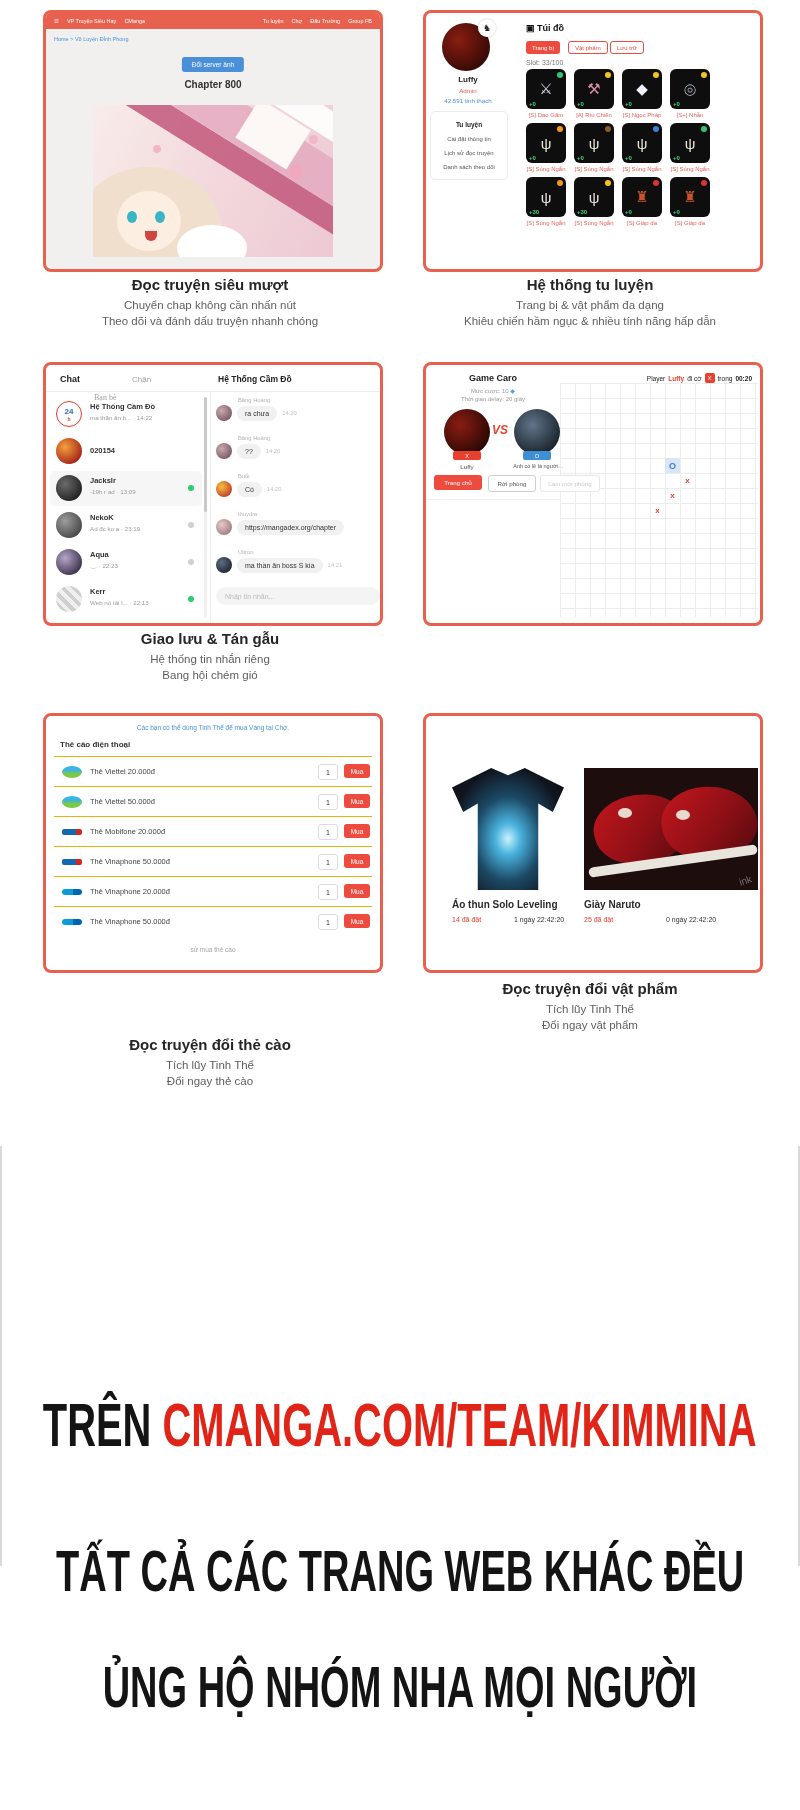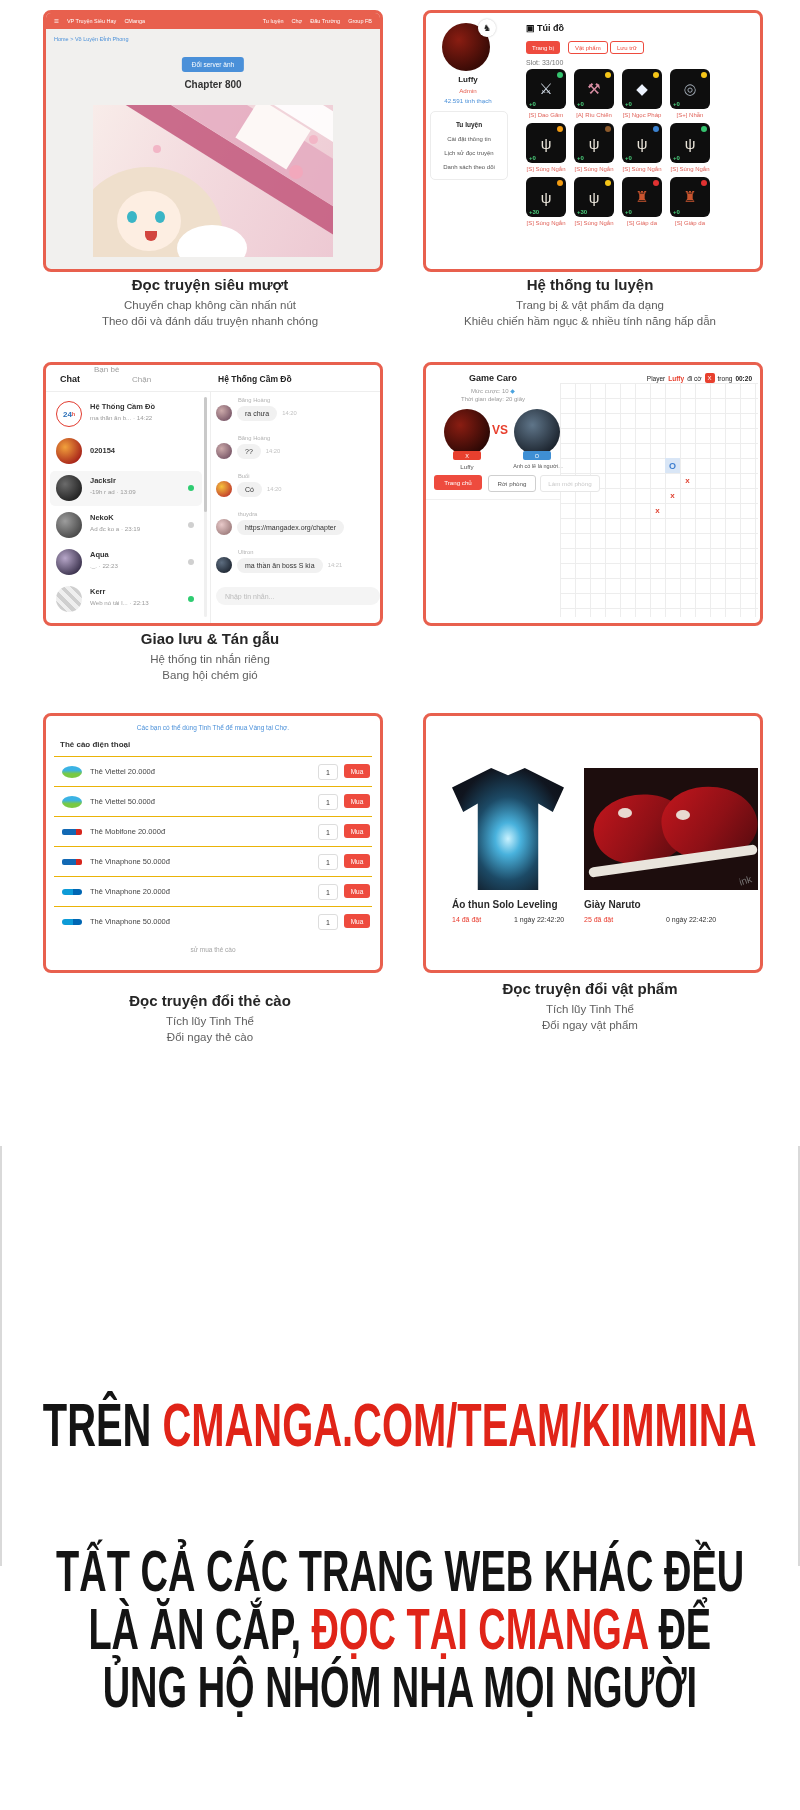--- a/index.html
+++ b/index.html
@@ -253,28 +253,28 @@
     <div class="s">Theo dõi và đánh dấu truyện nhanh chóng</div>
   </div>
   <div class="cap" style="left:423px;top:276px;">
     <div class="t">Hệ thống tu luyện</div>
     <div class="s">Trang bị &amp; vật phẩm đa dạng</div>
     <div class="s">Khiêu chiến hầm ngục &amp; nhiều tính năng hấp dẫn</div>
   </div>
 
   <div class="panel" style="left:43px;top:362px;width:334px;height:258px;">
     <div class="abs" style="left:14px;top:9px;font-size:9px;font-weight:bold;color:#222;">Chat</div>
-    <div class="abs" style="left:48px;top:0;font-size:8px;color:#a0a0a0;">Bạn bè</div>
+    <div class="abs" style="left:48px;top:28px;font-size:8px;color:#a0a0a0;font-family:Liberation Serif, serif;">Bạn bè</div>
     <div class="abs" style="left:86px;top:10px;font-size:8px;color:#a0a0a0;">Chặn</div>
     <div class="abs" style="left:172px;top:9px;font-size:8.5px;font-weight:bold;color:#222;">Hệ Thống Cầm Đồ</div>
     <div class="abs" style="left:0;top:26px;width:100%;height:1px;background:#eee;"></div>
     <div class="abs" style="left:164px;top:26px;width:1px;height:232px;background:#eee;"></div>
 
     <div class="c-row" style="top:32px;">
-      <div class="c-av" style="background:#fff;border:1.5px solid #e23a2e;box-sizing:border-box;display:flex;align-items:center;justify-content:center;">
+      <div class="c-av" style="background:#fff;border:1.5px solid #e23a2e;box-sizing:border-box;display:flex;align-items:center;justify-content:center;flex-direction:column;">
         <span style="font-size:8px;font-weight:bold;color:#2a6fb8;">24</span>
           <span style="font-size:5px;font-weight:bold;color:#e23a2e;">h</span>
       </div>
       <div class="c-name">Hệ Thống Cầm Đồ</div>
       <div class="c-sub">ma thần ăn b... · 14:22</div>
     </div>
     <div class="c-row" style="top:69px;">
       <div class="c-av" style="background:radial-gradient(circle at 35% 35%,#f2a13c,#a8251a 75%);"></div>
       <div class="c-name" style="top:12px;">020154</div>
       <div class="c-sub"></div>
@@ -358,21 +358,21 @@
     <div class="abs" style="right:8px;top:8px;font-size:6.5px;color:#222;display:flex;align-items:center;gap:3px;">
       <span>Player</span>
       <span style="color:#e8402e;font-weight:bold;">Luffy</span>
       <span>đi cờ</span>
       <span style="background:#e8402e;color:#fff;width:10px;height:10px;border-radius:2px;display:inline-flex;align-items:center;justify-content:center;font-size:6px;">X</span>
       <span>trong</span>
       <span style="font-weight:bold;">00:20</span>
     </div>
     <div class="gavatar" style="left:18px;top:44px;background:radial-gradient(circle at 35% 35%,#8a1d12,#2c0805 75%);"></div>
     <div class="gban" style="left:27px;top:86px;background:#e8402e;">X</div>
-    <div class="abs" style="left:66px;top:58px;font-size:12px;font-weight:bold;color:#e8402e;">VS</div>
+    <div class="abs" style="left:66px;top:58px;font-size:12px;font-style:italic;font-weight:bold;color:#e8402e;">VS</div>
     <div class="gavatar" style="left:88px;top:44px;background:radial-gradient(circle at 40% 35%,#5f7589,#1c242e 75%);"></div>
     <div class="gban" style="left:97px;top:86px;background:#3f8fd4;">O</div>
     <div class="abs" style="left:6px;top:98px;width:70px;text-align:center;font-size:6.2px;color:#555;">Luffy</div>
     <div class="abs" style="left:72px;top:98px;width:80px;text-align:center;font-size:5.5px;color:#555;white-space:nowrap;overflow:hidden;">Anh có lẽ là người...</div>
     <div class="gbtn" style="left:8px;top:110px;width:48px;background:var(--btnred);color:#fff;">Trang chủ</div>
     <div class="gbtn" style="left:62px;top:110px;width:46px;border:1px solid #cfcfcf;color:#555;background:#fff;">Rời phòng</div>
     <div class="gbtn" style="left:114px;top:110px;width:58px;border:1px solid #e7e7e7;color:#c9c9c9;background:#fff;z-index:2;">Làm mới phòng</div>
     <div class="abs" style="left:0;top:134px;width:134px;height:1px;background:#f0f0f0;"></div>
     <div class="board">
       <span class="pieceO" style="left:105px;top:75px;">O</span>
@@ -441,39 +441,36 @@
       <span class="wm">ink</span>
     </div>
     <div class="pname" style="left:26px;top:183px;">Áo thun Solo Leveling</div>
     <div class="pred" style="left:26px;top:200px;">14 đã đặt</div>
     <div class="ptime" style="left:88px;top:200px;">1 ngày 22:42:20</div>
     <div class="pname" style="left:158px;top:183px;">Giày Naruto</div>
     <div class="pred" style="left:158px;top:200px;">25 đã đặt</div>
     <div class="ptime" style="left:240px;top:200px;">0 ngày 22:42:20</div>
   </div>
 
-  <div class="cap" style="left:43px;top:992px;text-align:center;">
+  <div class="cap" style="left:43px;top:1036px;text-align:center;">
     <div class="t">Đọc truyện đổi thẻ cào</div>
     <div class="s">Tích lũy Tinh Thể</div>
     <div class="s">Đổi ngay thẻ cào</div>
   </div>
   <div class="cap" style="left:423px;top:980px;">
     <div class="t">Đọc truyện đổi vật phẩm</div>
     <div class="s">Tích lũy Tinh Thể</div>
     <div class="s">Đổi ngay vật phẩm</div>
   </div>
 
   <div class="edge" style="left:0;"></div>
   <div class="edge" style="right:0;"></div>
 
   <div class="bigline" style="top:1402px;font-size:42px;">
     <span><span class="bt-black">TRÊN </span><span class="bt-red">CMANGA.COM/TEAM/KIMMINA</span></span>
   </div>
   <div class="bigline" style="top:1548px;font-size:40px;">
     <span><span class="bt-black">TẤT CẢ CÁC TRANG WEB KHÁC ĐỀU</span></span>
   </div>
-  <div class="bigline" style="top:1606px;font-size:40px;">
-    <span><span class="bt-black">LÀ ĂN CẮP, </span><span class="bt-red">ĐỌC TẠI CMANGA</span><span class="bt-black"> ĐỂ</span></span>
-  </div>
   <div class="bigline" style="top:1664px;font-size:40px;">
     <span><span class="bt-black">ỦNG HỘ NHÓM NHA MỌI NGƯỜI</span></span>
   </div>
 </div>
 
 </body></html>

